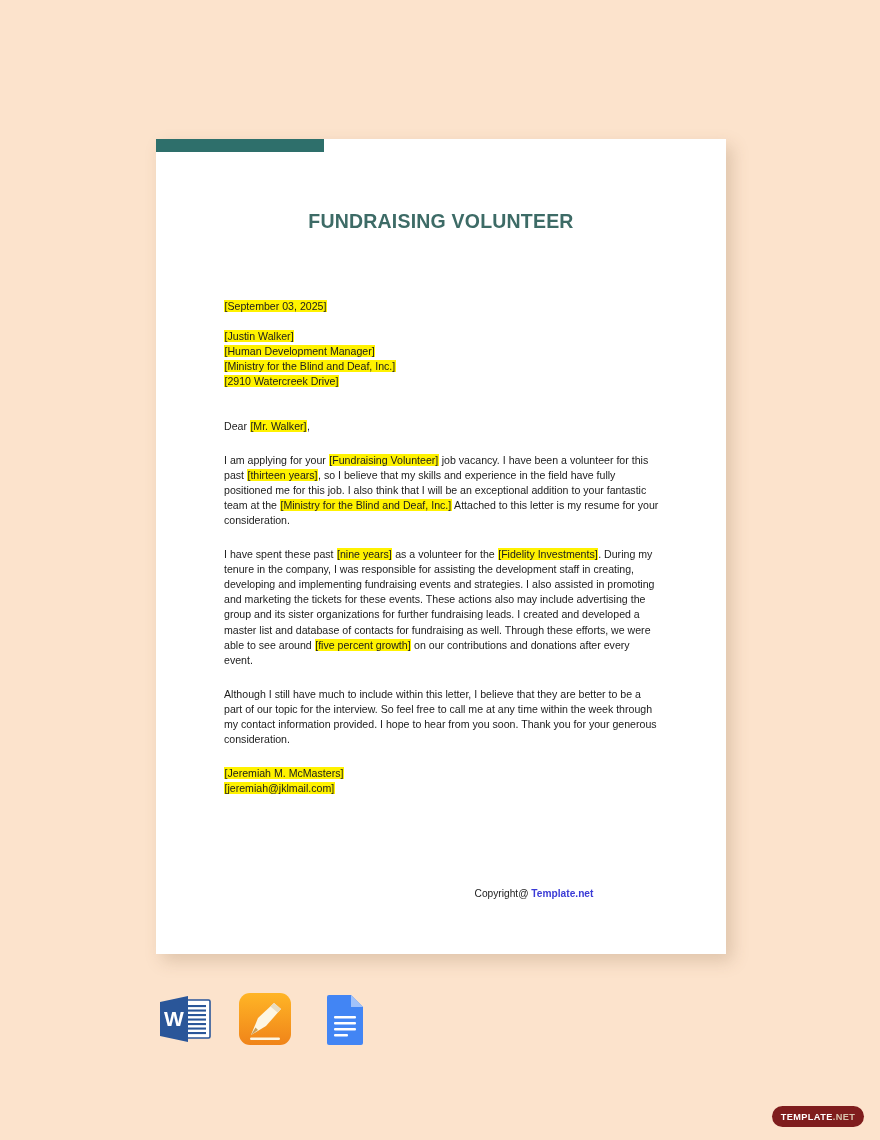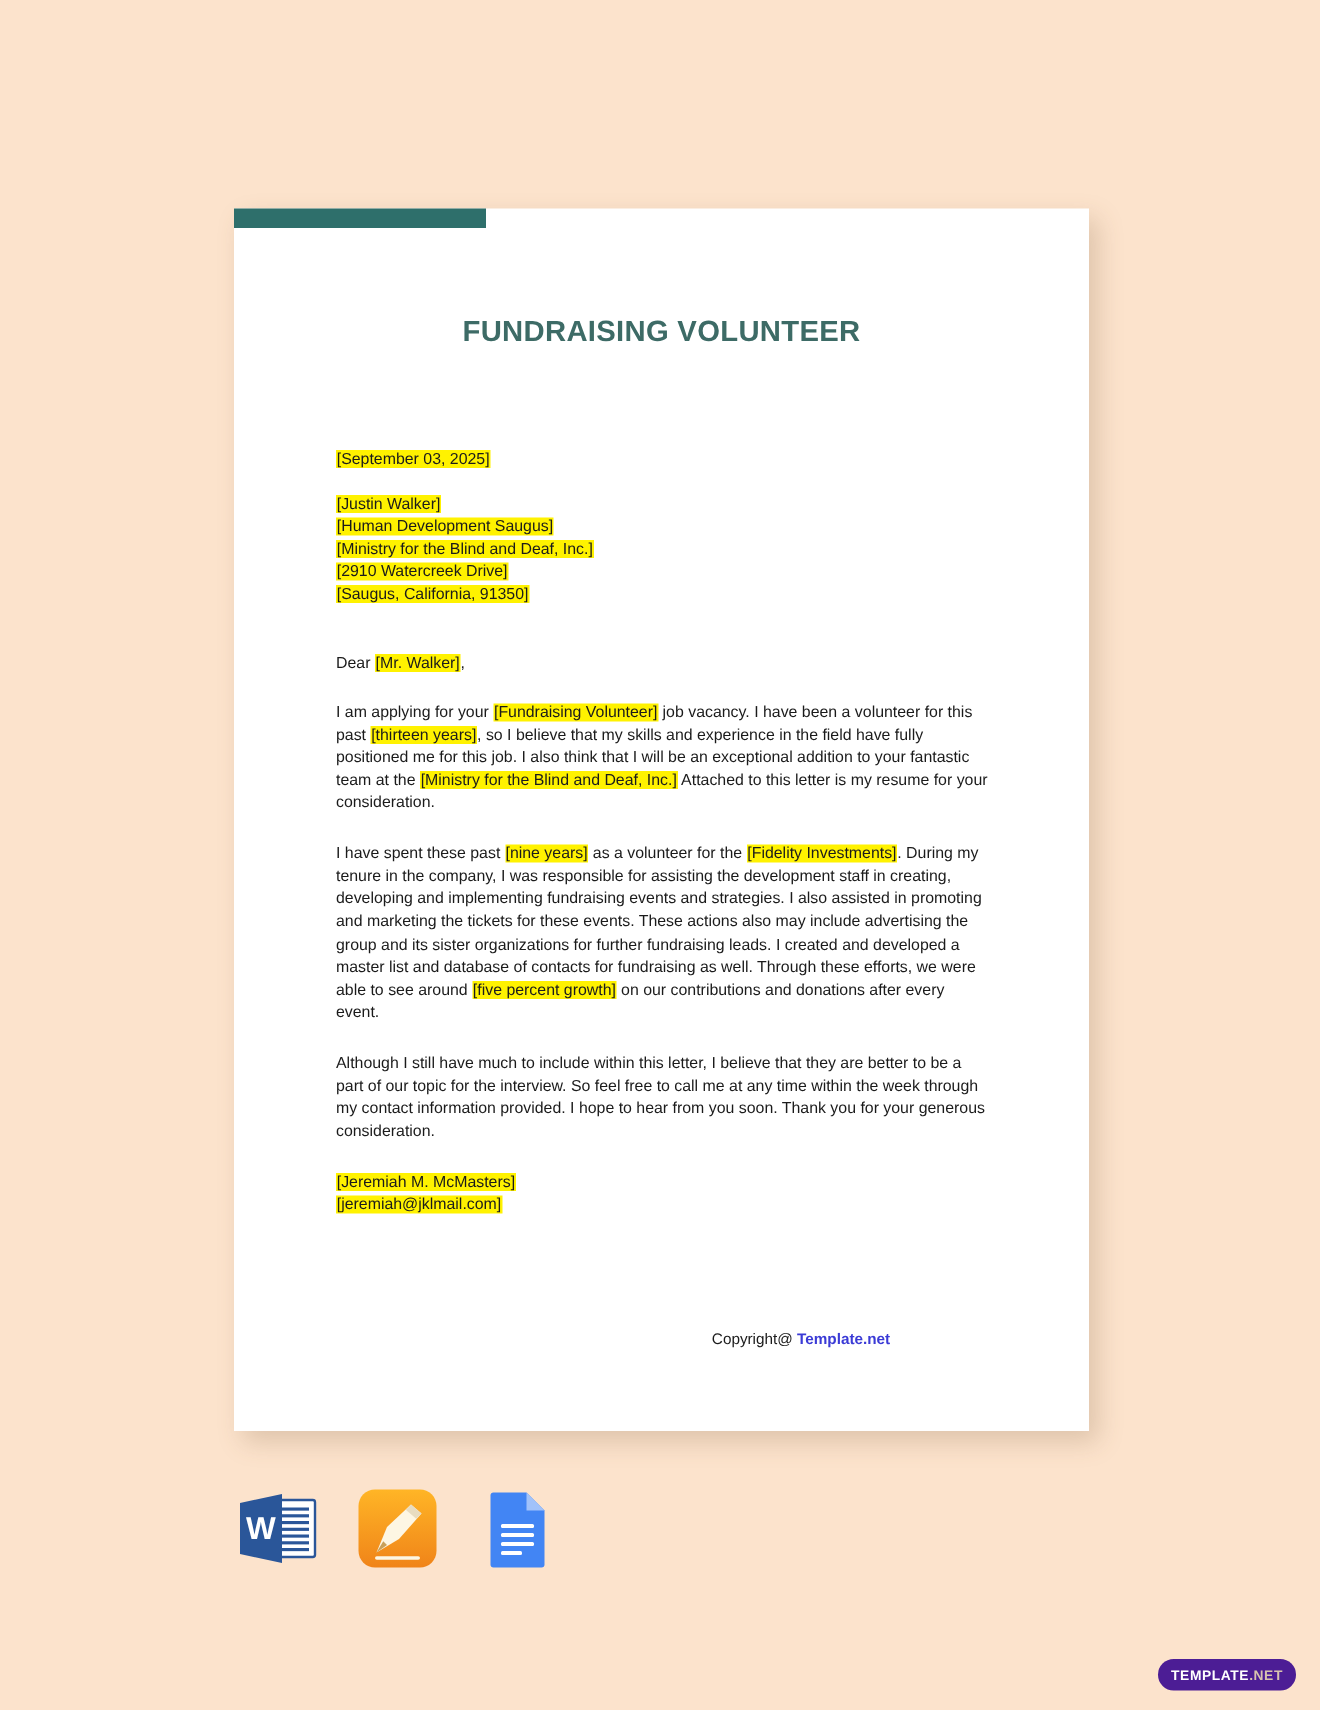--- a/index.html
+++ b/index.html
@@ -119,21 +119,21 @@
   }
 
   
   #watermark {
     position: absolute;
     left: 772px;
     top: 1106px;
     width: 92px;
     height: 21px;
     border-radius: 11px;
-    background: #4c1d95;
+    background: #7f1d1d;
     display: flex;
     align-items: center;
     justify-content: center;
     font-size: 9.2px;
     letter-spacing: 0.4px;
   }
   #watermark .wm-strong { color: #ffffff; font-weight: bold; }
   #watermark .wm-light  { color: #d8c4ae; font-weight: bold; }
 </style>
 </head>
@@ -150,24 +150,23 @@
     </div>
 
     <div id="letter-body">
 
       <div id="date-block">
         <span class="hl">[September 03, 2025]</span>
       </div>
 
       <div id="recipient-block">
         <div class="addr-line"><span class="hl">[Justin Walker]</span></div>
-        <div class="addr-line"><span class="hl">[Human Development Saugus]</span></div>
+        <div class="addr-line"><span class="hl">[Human Development Manager]</span></div>
         <div class="addr-line"><span class="hl">[Ministry for the Blind and Deaf, Inc.]</span></div>
         <div class="addr-line"><span class="hl">[2910 Watercreek Drive]</span></div>
-        <div class="addr-line"><span class="hl">[Saugus, California, 91350]</span></div>
       </div>
 
       <div id="salutation"><span>Dear </span><span class="hl">[Mr. Walker]</span><span>,</span></div>
 
       <p class="body-para"><span>I am applying for your </span><span class="hl">[Fundraising Volunteer]</span><span> job vacancy. I have been a volunteer for this past </span><span class="hl">[thirteen years]</span><span>, so I believe that my skills and experience in the field have fully positioned me for this job. I also think that I will be an exceptional addition to your fantastic team at the </span><span class="hl">[Ministry for the Blind and Deaf, Inc.]</span><span> Attached to this letter is my resume for your consideration.</span></p>
 
       <p class="body-para"><span>I have spent these past </span><span class="hl">[nine years]</span><span> as a volunteer for the </span><span class="hl">[Fidelity Investments]</span><span>. During my tenure in the company, I was responsible for assisting the development staff in creating, developing and implementing fundraising events and strategies. I also assisted in promoting and marketing the tickets for these events. These actions also may include advertising the group and its sister organizations for further fundraising leads. I created and developed a master list and database of contacts for fundraising as well. Through these efforts, we were able to see around </span><span class="hl">[five percent growth]</span><span> on our contributions and donations after every event.</span></p>
 
       <p class="body-para">Although I still have much to include within this letter, I believe that they are better to be a part of our topic for the interview. So feel free to call me at any time within the week through my contact information provided. I hope to hear from you soon. Thank you for your generous consideration.</p>
 

